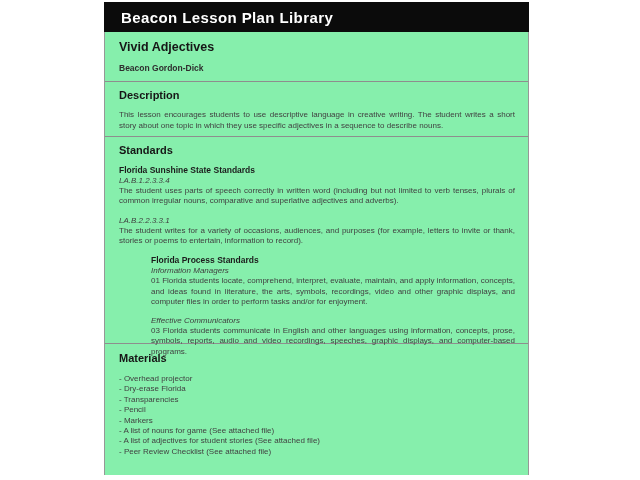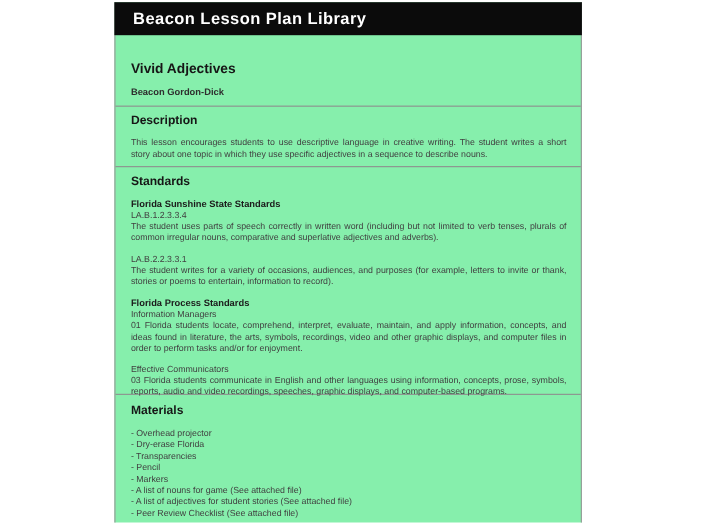--- a/index.html
+++ b/index.html
@@ -35,21 +35,21 @@
     color: #ffffff;
     font-size: 15px;
     font-weight: bold;
     letter-spacing: 0.4px;
   }
   .section {
     box-sizing: border-box;
     border-bottom: 1px solid #8e8e8e;
     padding: 7px 13px 0 14px;
   }
-  .title-section { height: 65px; padding-top: 23px; }
+  .title-section { height: 50px; padding-top: 8px; }
   .lesson-title {
     font-size: 12.5px;
     font-weight: bold;
     color: #161616;
     margin: 0 0 9px 0;
   }
   .lesson-author {
     font-size: 8.5px;
     font-weight: bold;
     color: #2e2e2e;
@@ -71,22 +71,22 @@
   }
   .standards-section { height: 207px; }
   .group-title {
     font-size: 8.5px;
     font-weight: bold;
     color: #1c1c1c;
     margin: 0 0 1px 0;
   }
   .std-item { margin-bottom: 9px; }
   .std-text { line-height: 10.2px; }
-  .std-code { line-height: 10.2px; text-align: left; }
-  .group-2 { margin-top: 4px; }
+  .std-code { line-height: 10.2px; text-align: left; font-style: italic; }
+  .group-2 { margin-top: 4px; margin-left: 32px; }
   .materials-section { border-bottom: none; height: 128px; padding-top: 8px; }
   .materials-list { margin-top: 10px; }
   .materials-item {
     font-size: 8px;
     line-height: 10.4px;
     color: #414141;
   }
 </style>
 </head>
 <body>

